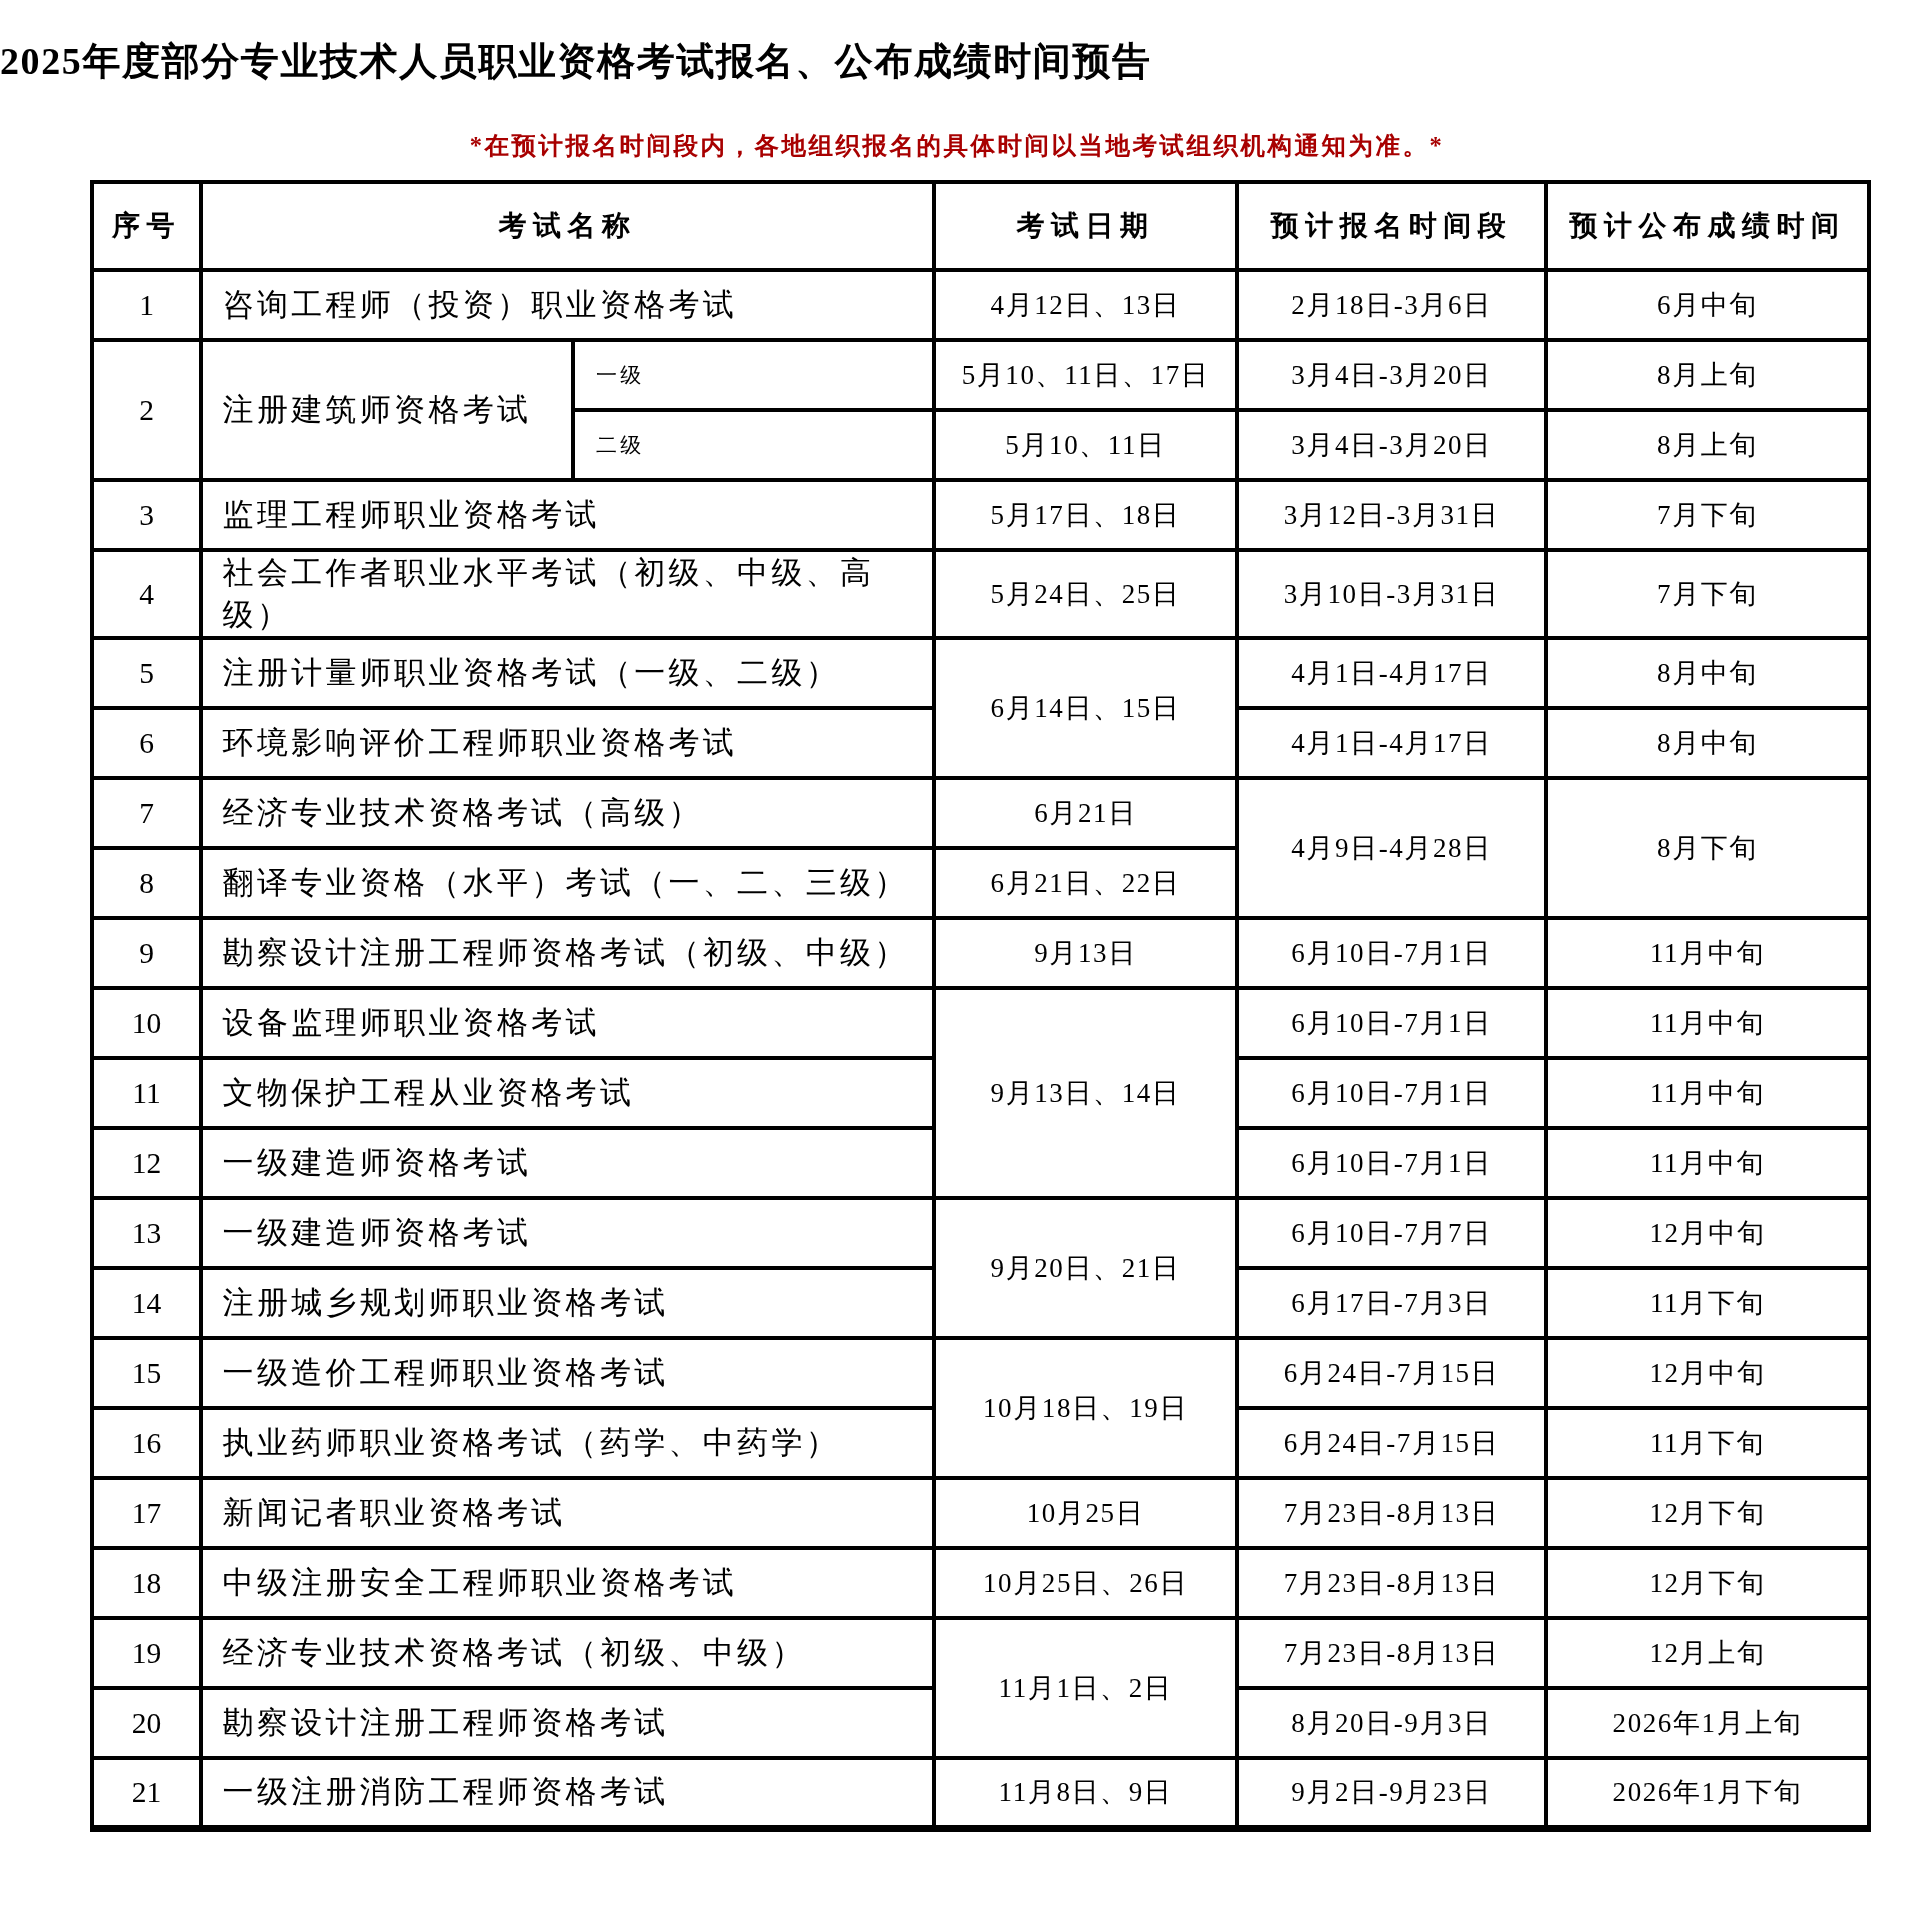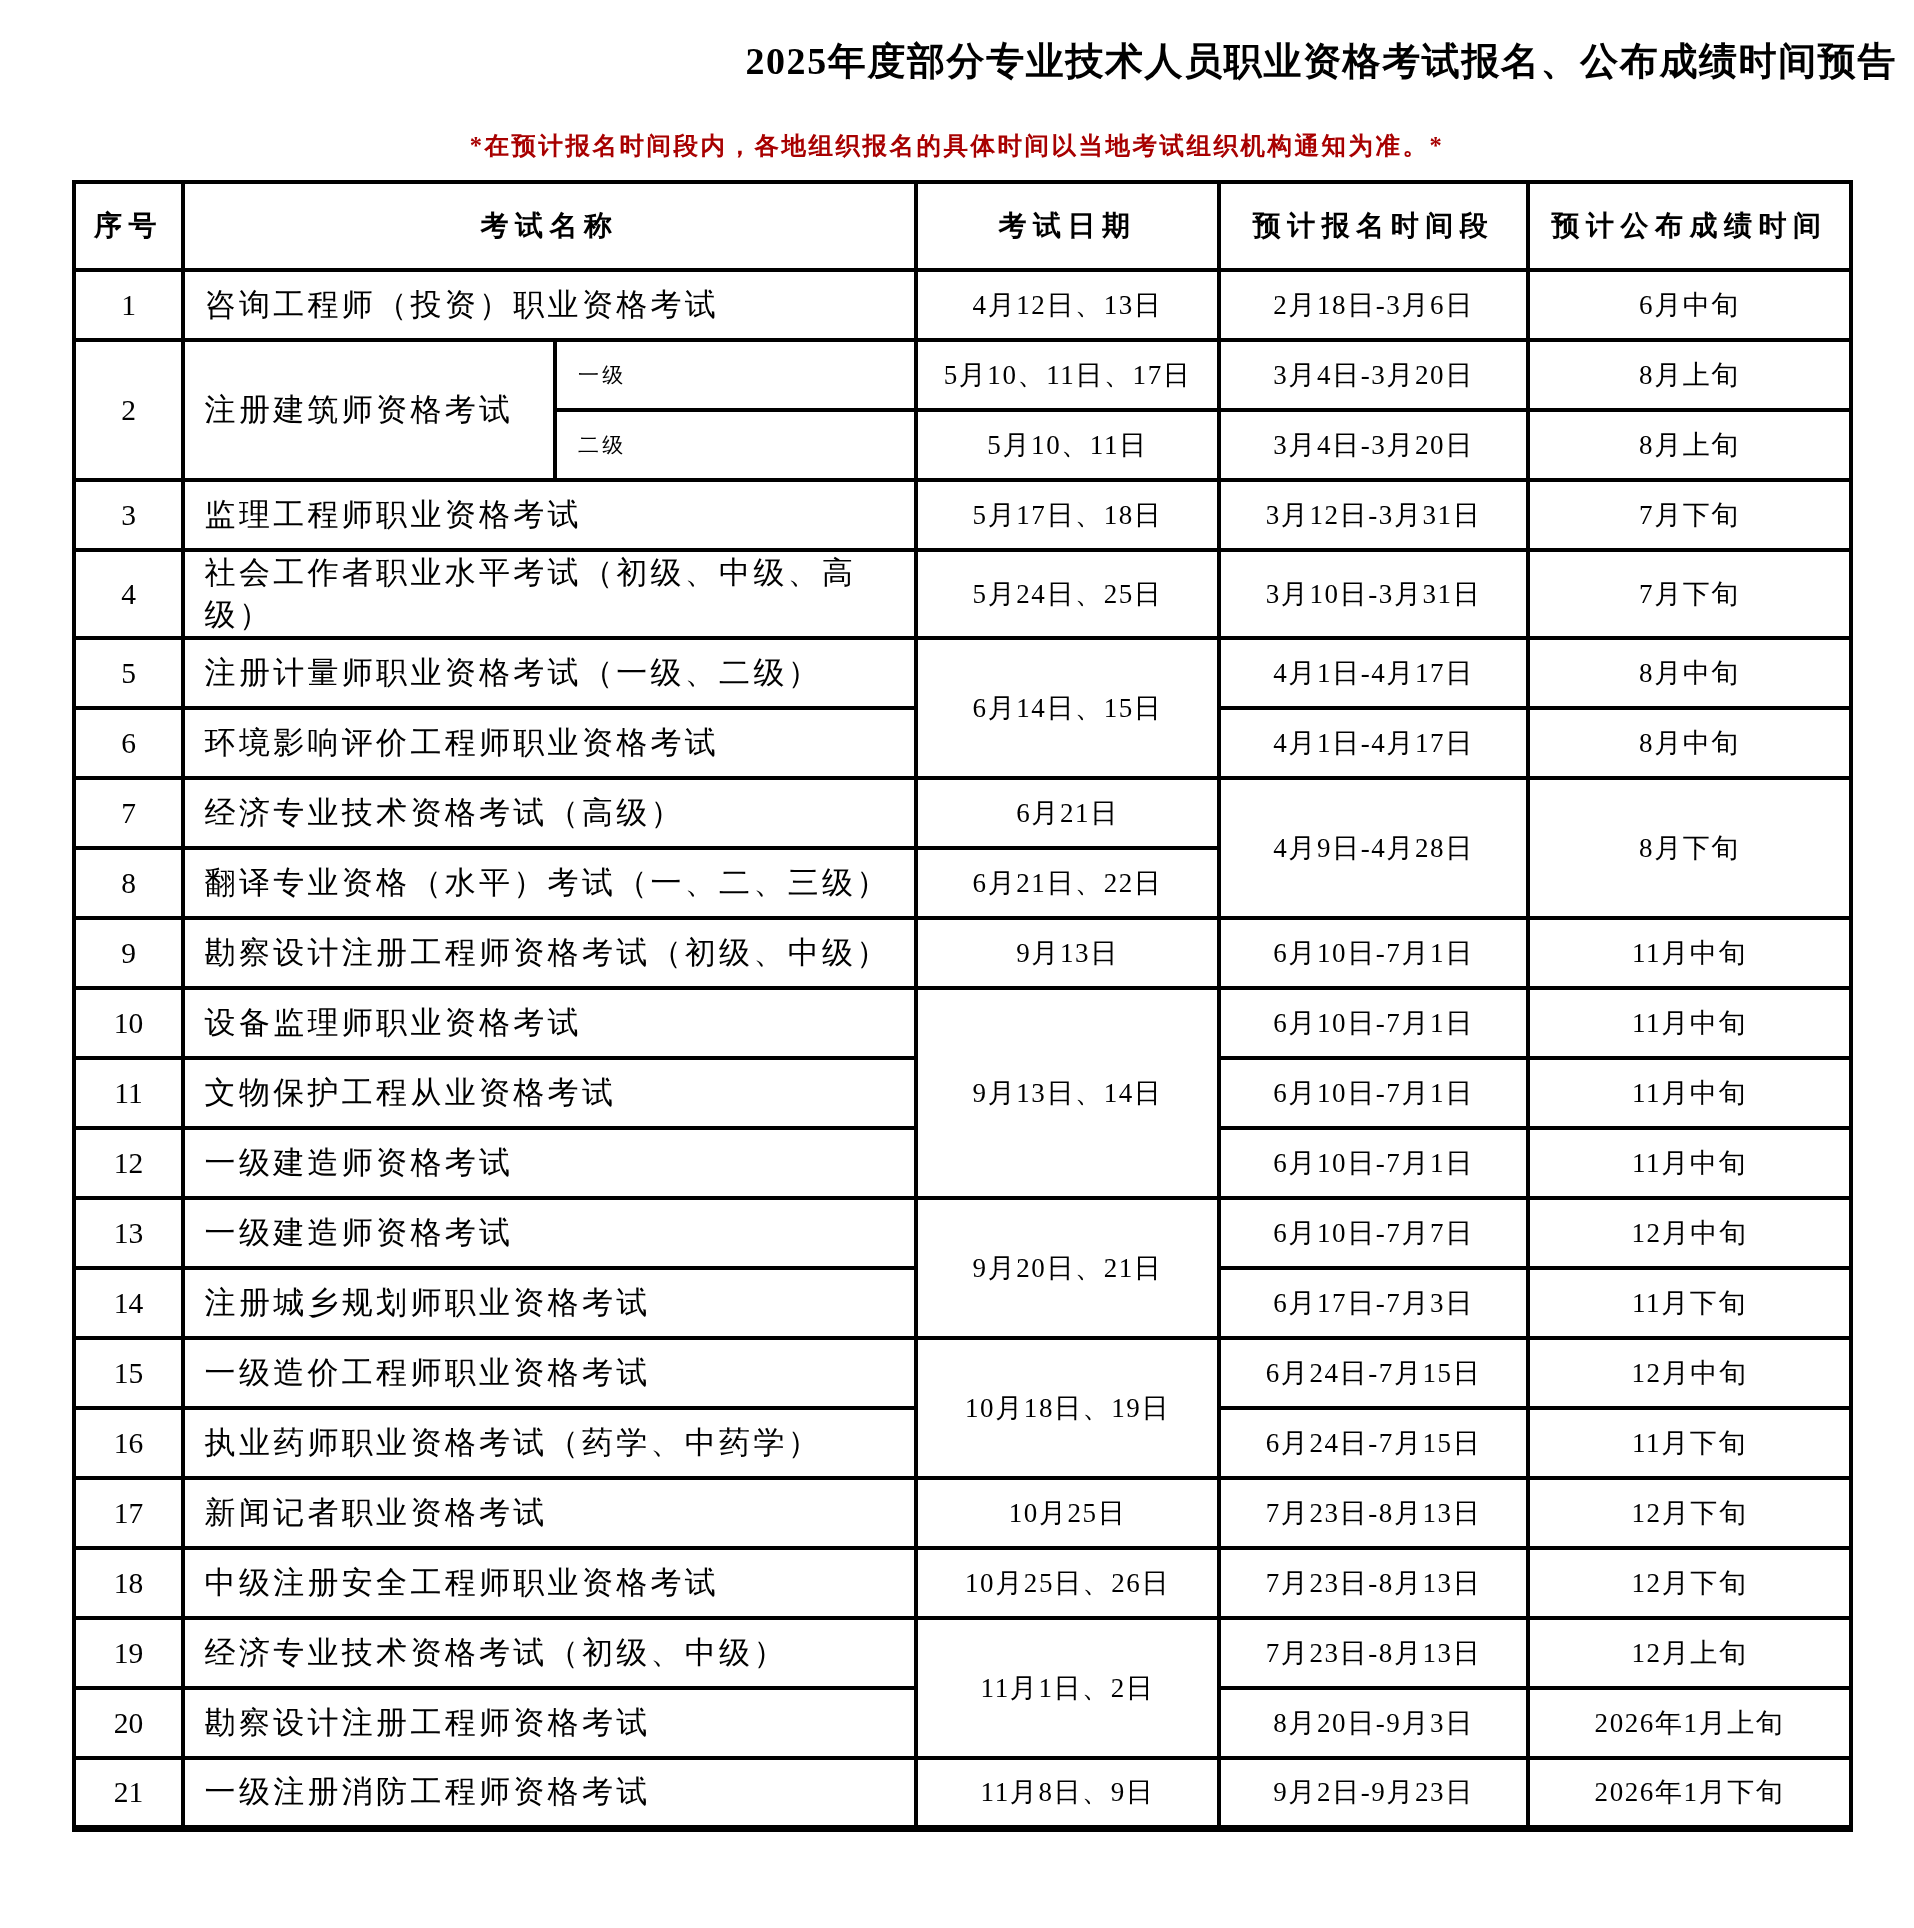--- a/index.html
+++ b/index.html
@@ -5,42 +5,42 @@
   html, body {
     margin: 0;
     padding: 0;
     background: #ffffff;
     width: 1914px;
     height: 1929px;
     font-family: "Liberation Serif", "DejaVu Serif", serif;
     color: #000000;
   }
   .title {
-    margin: 17px;
+    margin: 0;
     margin-top: 37px;
     font-size: 38px;
     line-height: 49px;
     font-weight: bold;
-    text-align: right;
+    text-align: left;
     letter-spacing: 1.6px;
   }
   .subtitle {
     margin: 0;
     margin-top: 45px;
     font-size: 24.5px;
     line-height: 29.5px;
     font-weight: bold;
     text-align: center;
     letter-spacing: 2.5px;
     color: #a80000;
   }
   table.exam-table {
     border-collapse: collapse;
     table-layout: fixed;
-    margin-left: 72px;
+    margin-left: 90px;
     margin-top: 19.6px;
     width: 1776px;
     border: 4.1px solid #000;
     border-bottom-width: 7.4px;
   }
   .exam-table th, .exam-table td {
     border: 4.1px solid #000;
     overflow: hidden;
     background: #ffffff;
   }

